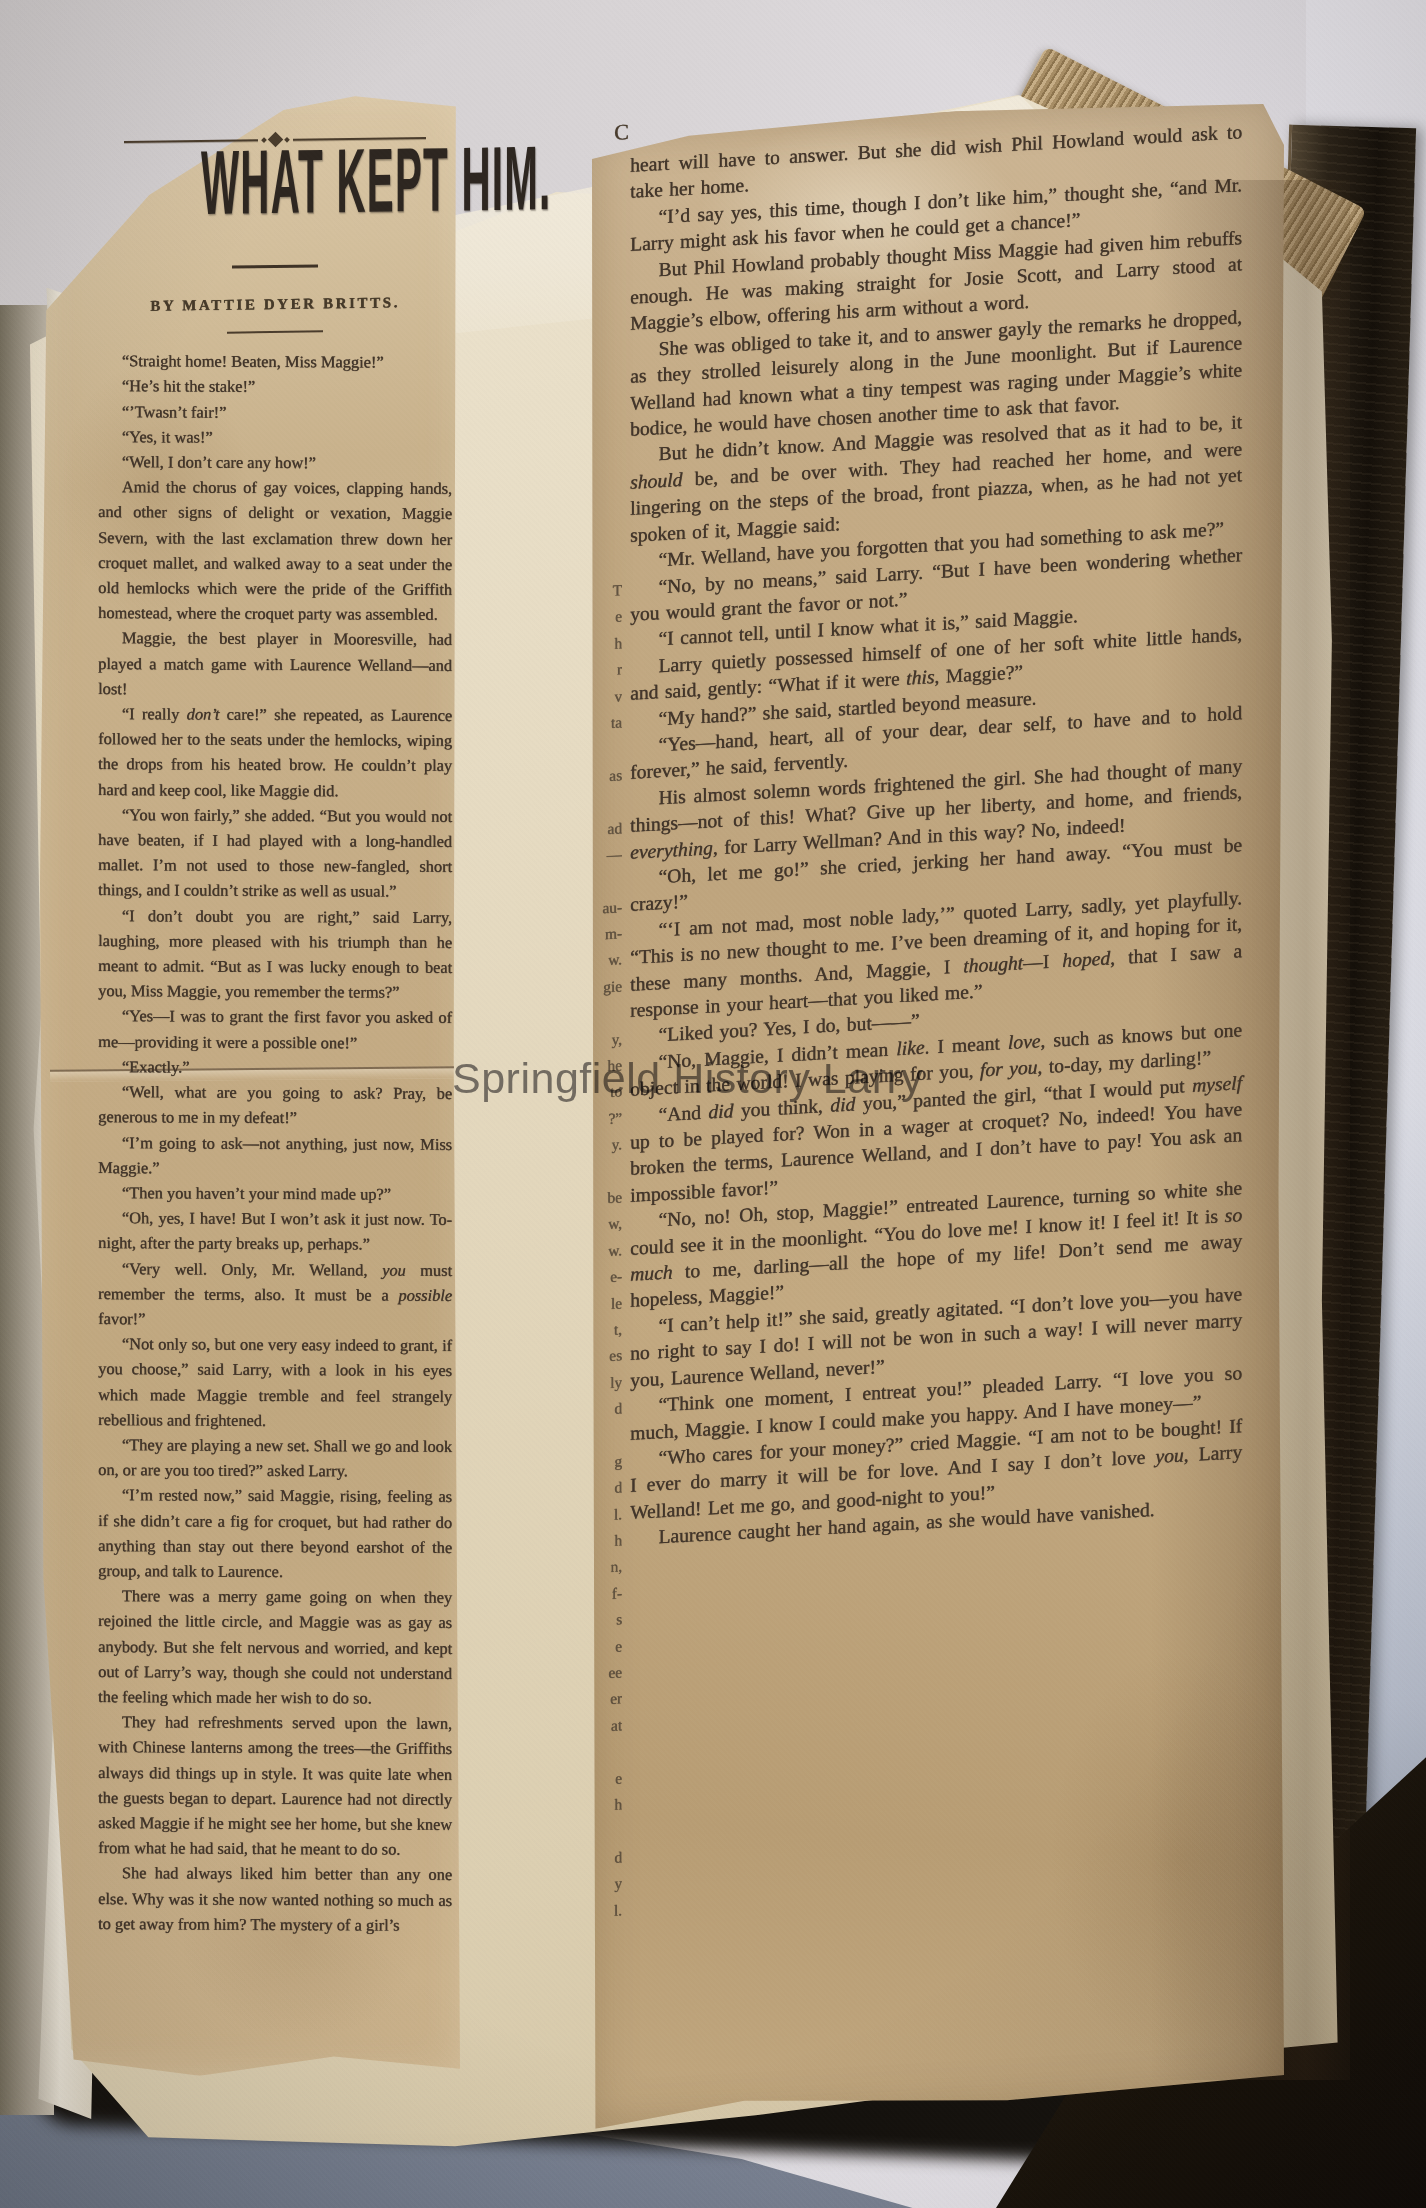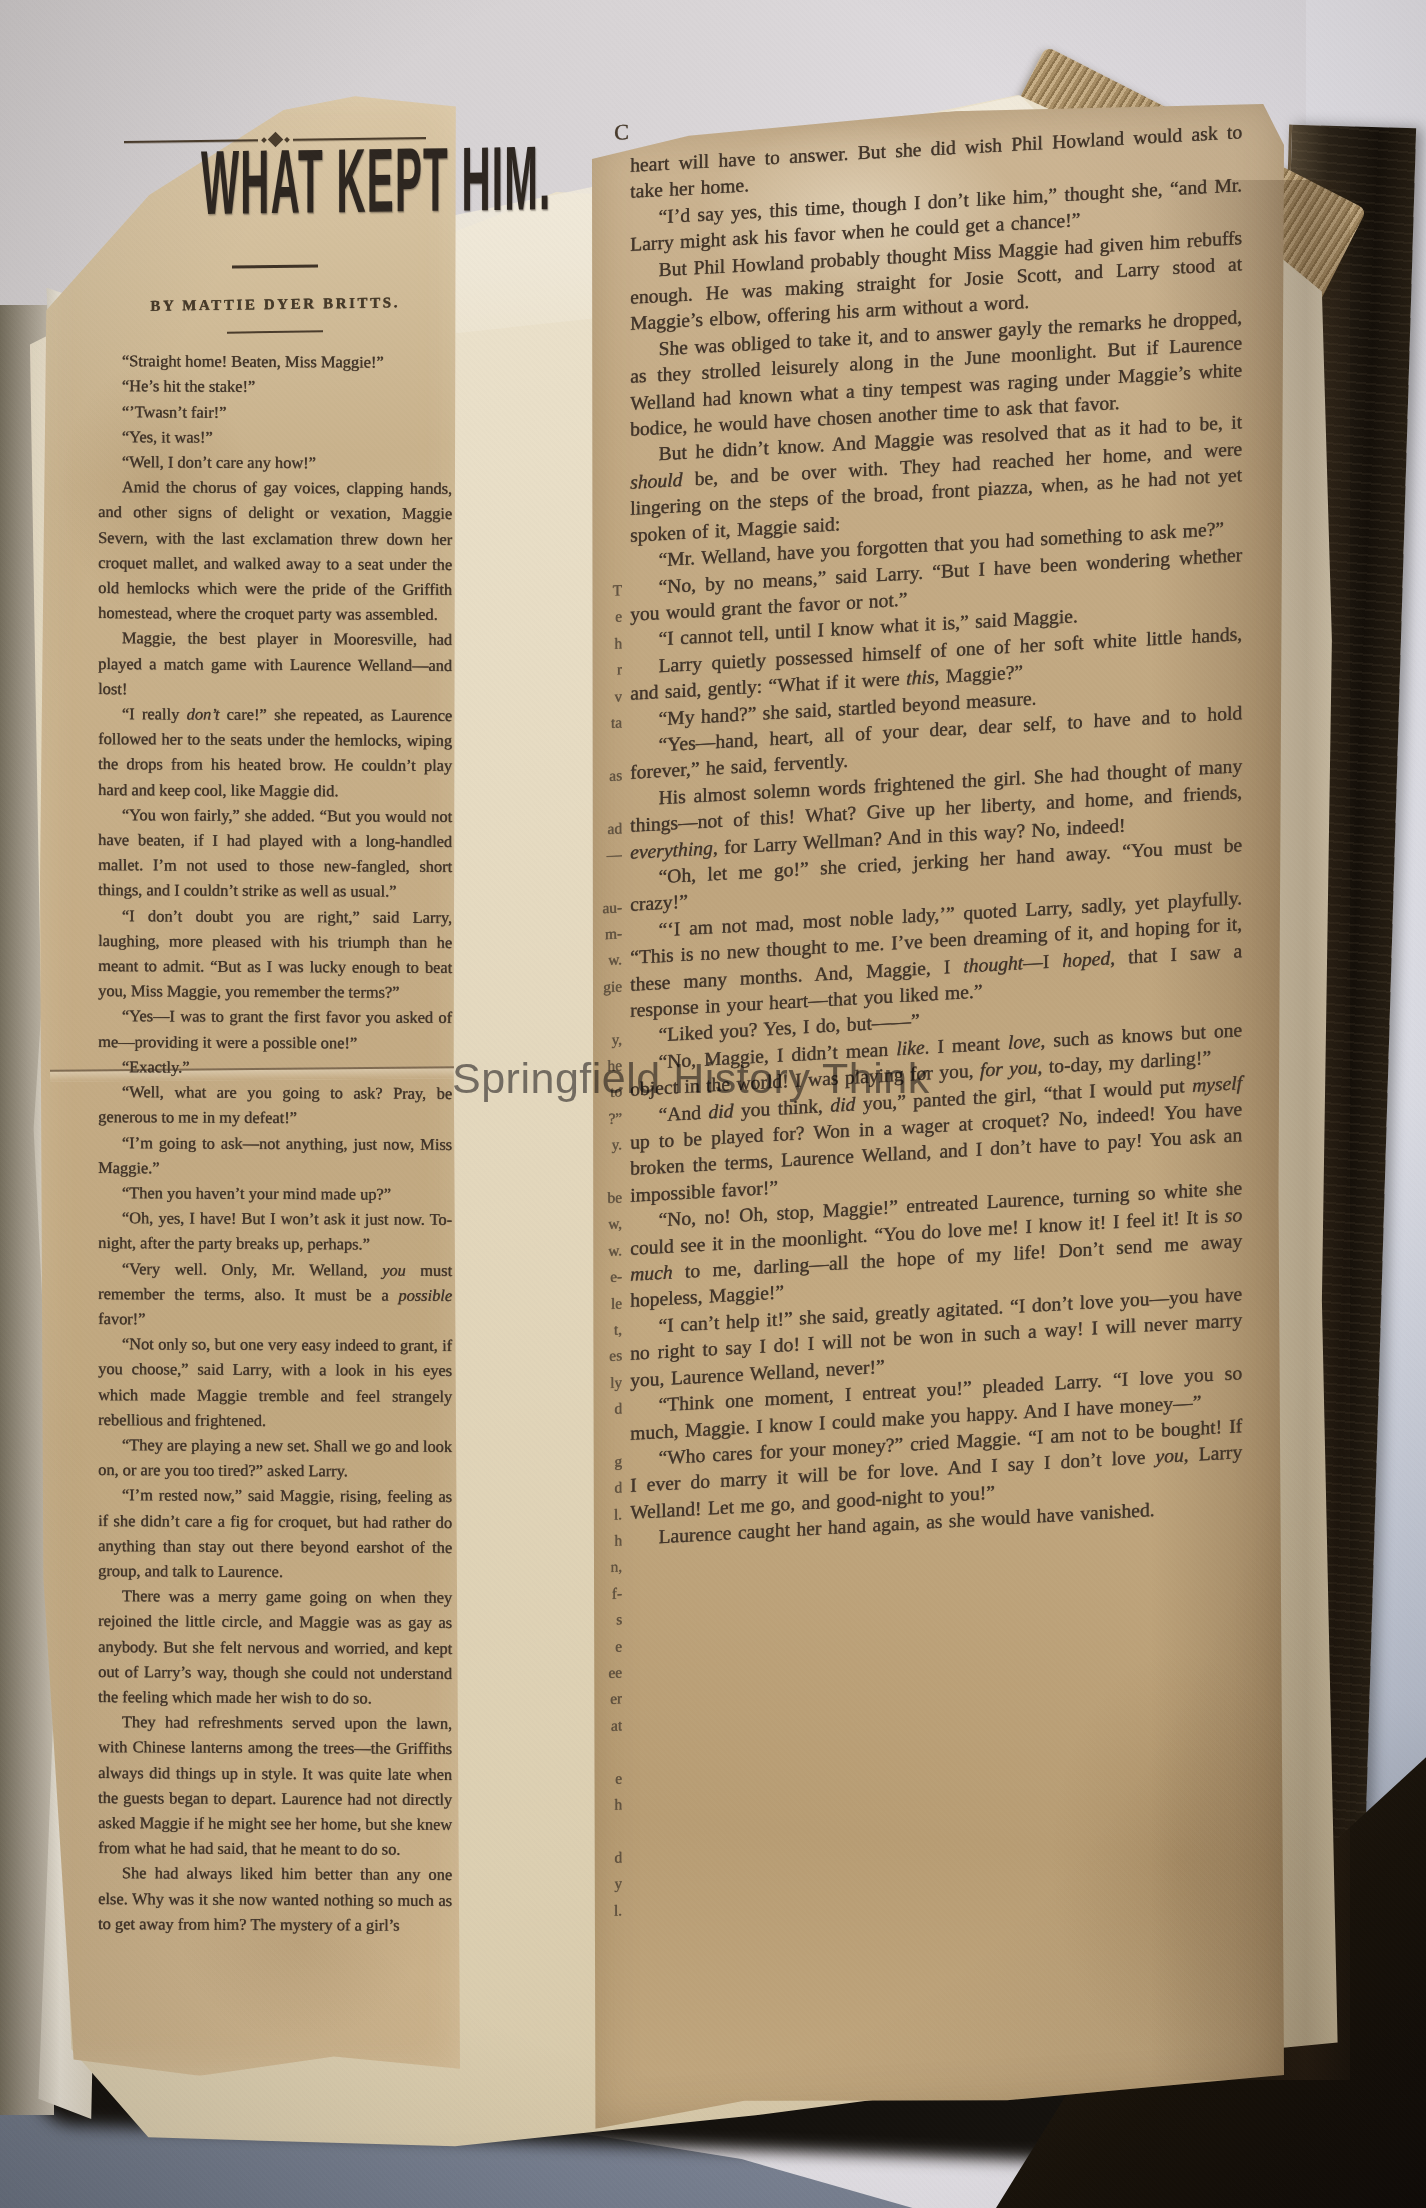--- a/index.html
+++ b/index.html
@@ -267,14 +267,14 @@
         <p class="np">“Think one moment, I entreat you!” pleaded Larry.  “I love you so much, Maggie.  I know I could make you happy.  And I have money—”</p>
         <p class="np">“Who cares for your money?” cried Maggie. “I am not to be bought!  If I ever do marry it will be for love.  And I say I don’t love <i>you</i>, Larry Welland!  Let me go, and good-night to you!”</p>
         <p class="np">Laurence caught her hand again, as she would have vanished.</p>
       </div>
   </div>
 
   <div class="layer gutter-shade"></div>
   <div class="layer grain"></div>
   <div class="layer vignette"></div>
 
-  <div class="layer watermark">Springfield History Think</div>
+  <div class="layer watermark">Springfield History Larry</div>
 </div>
 
 </body></html>

